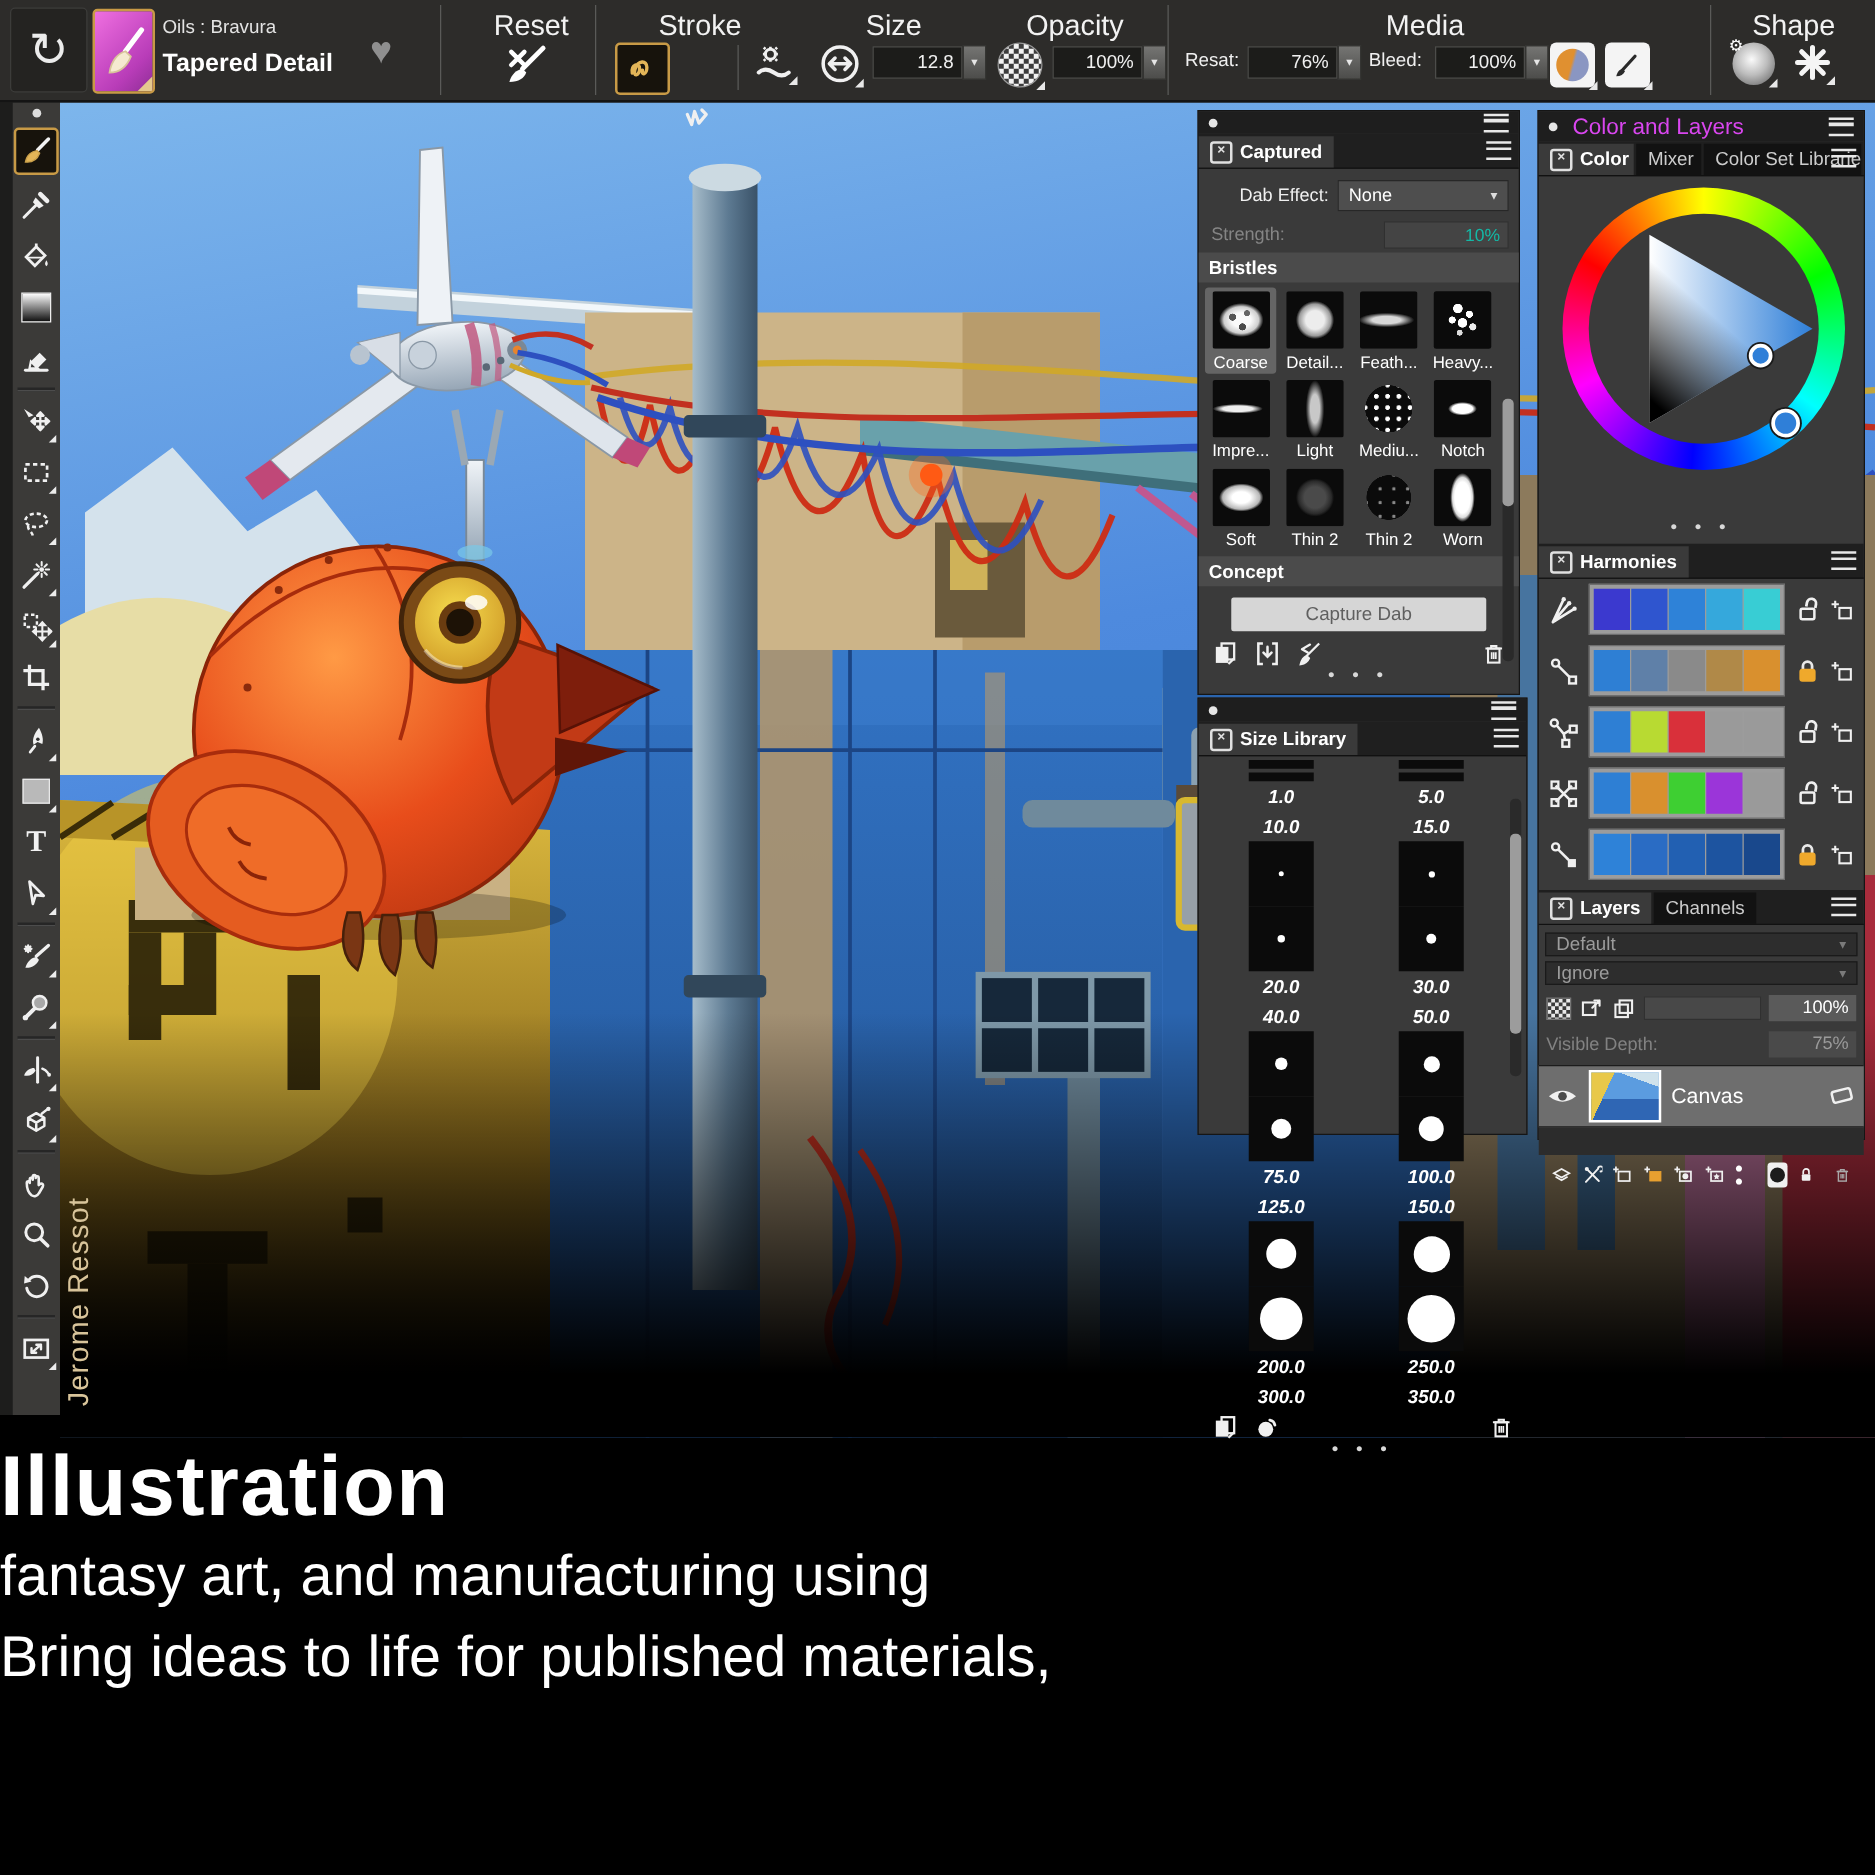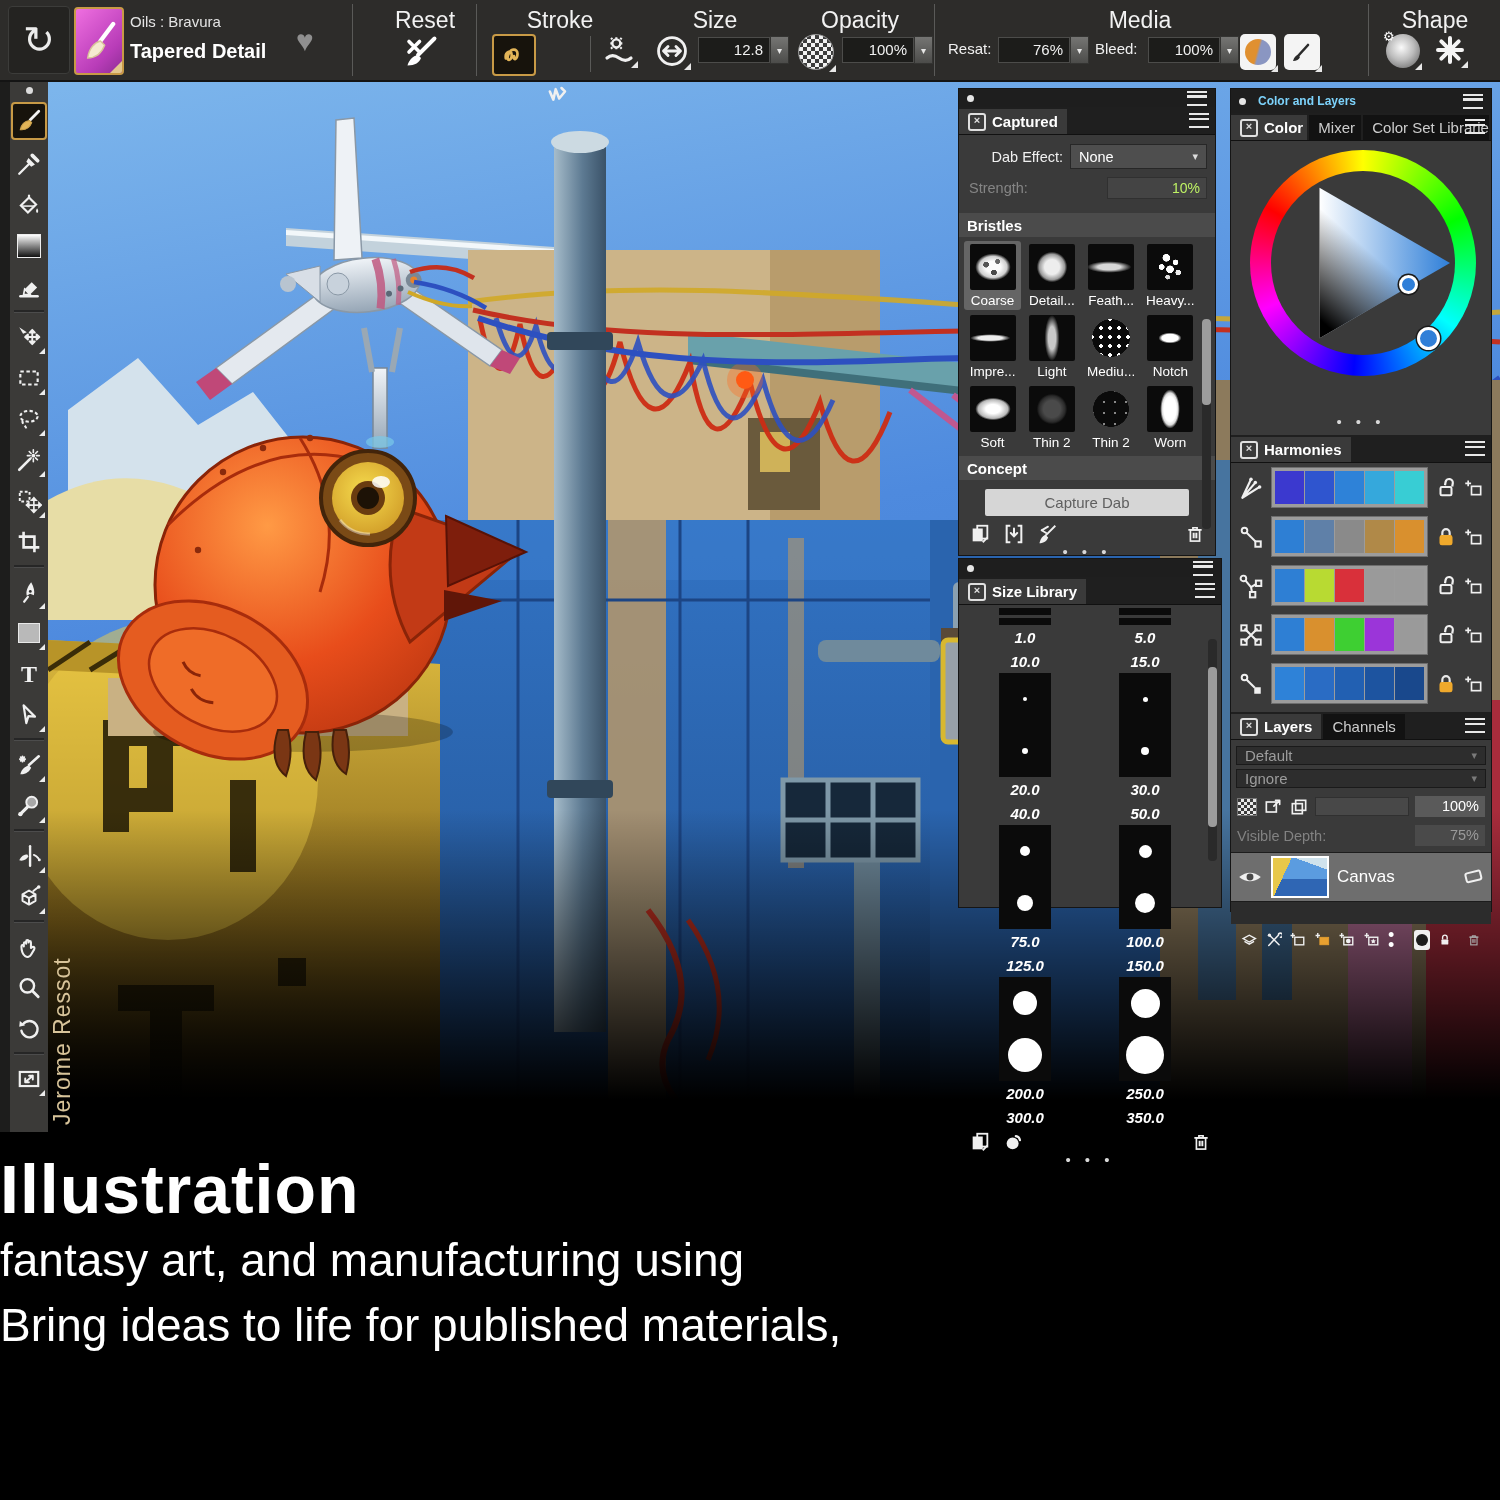--- a/index.html
+++ b/index.html
@@ -65,35 +65,35 @@
   .burger{width:20px;height:11px;border-top:2.5px solid #e8e8e8;border-bottom:2.5px solid #e8e8e8;position:relative;}
   .burger::after{content:"";position:absolute;left:0;right:0;top:2.5px;height:2.5px;background:#e8e8e8;}
   .tabbar{height:27px;background:#1f1f1f;display:flex;align-items:flex-end;position:relative;border-bottom:1px solid #111;}
   .tab{height:25px;display:flex;align-items:center;gap:6px;padding:0 9px;background:#121212;color:#cdcdcd;
        font-size:15px;margin-right:2px;white-space:nowrap;overflow:hidden;}
   .tab.active{background:#3a3a3a;color:#fff;font-weight:bold;}
   .closebox{width:14px;height:14px;border:2px solid #e0e0e0;border-radius:3px;font-size:11px;line-height:11px;
        text-align:center;color:#e0e0e0;flex:0 0 auto;}
   .tab-burger{position:absolute;right:6px;top:6px;}
   .hdrbar{height:24px;background:#4b4b4b;display:flex;align-items:center;padding:0 8px;font-size:15px;
-       font-weight:bold;color:#fff;margin-top:12px;}
+       font-weight:bold;color:#fff;margin-top:1px;}
   .griddots{text-align:center;color:#d8d8d8;font-size:15px;letter-spacing:5px;height:18px;line-height:14px;}
   .footicons{display:flex;align-items:center;gap:12px;padding:7px 10px 0;}
   .footicons .spacer{flex:1;}
   .vscroll{position:absolute;width:9px;border-radius:4px;background:#2a2a2a;}
   .vthumb{position:absolute;left:0;width:9px;border-radius:4px;background:#9c9c9c;}
   
   .dabrow{display:flex;align-items:center;padding:9px 8px 2px 0;}
   .dabrow .lbl{width:104px;text-align:right;font-size:14.5px;color:#f0f0f0;margin-right:7px;}
   .selbox{flex:1;height:23px;background:#4e4e4e;border:1px solid #272727;color:#fff;font-size:14.5px;
       display:flex;align-items:center;padding:0 8px;}
   .selbox .chev{margin-left:auto;font-size:11px;color:#ddd;}
   .strrow{display:flex;align-items:center;padding:6px 8px 2px 10px;color:#858585;font-size:14.5px;}
   .strrow .vbox{margin-left:auto;width:86px;height:20px;background:#444;border:1px solid #303030;
-      color:#bef264;text-align:right;line-height:20px;padding:0 6px;font-size:14px;}
+      color:#14b8a6;text-align:right;line-height:20px;padding:0 6px;font-size:14px;}
   .bgrid{display:grid;grid-template-columns:repeat(4,1fr);gap:2px 2px;padding:4px 16px 2px 5px;}
   .bcell{display:flex;flex-direction:column;align-items:center;padding:3px 1px 2px;border-radius:3px;}
   .bcell.sel{background:#656565;}
   .bthumb{width:46px;height:46px;background:#0b0b0b;border-radius:2px;}
   .blab{font-size:13.5px;color:#fff;margin-top:3px;white-space:nowrap;}
   .capbtn{margin:9px 26px 0;height:27px;background:#d6d6d6;color:#5f5f5f;font-size:15px;border-radius:2px;
       display:flex;align-items:center;justify-content:center;}
   
   .b-coarse{background:#0b0b0b radial-gradient(55% 42% at 50% 50%,#fafafa 0 30%,#cfcfcf 55%,transparent 70%);position:relative;}
   .b-coarse::after{content:"";position:absolute;inset:0;background:
@@ -119,21 +119,21 @@
       mask:radial-gradient(circle 18px at 50% 50%,#000 98%,transparent);}
   .b-worn{background:#0b0b0b radial-gradient(28% 56% at 50% 50%,#fff 0 48%,#ddd 62%,transparent 76%);}
   
   .sgrid{display:grid;grid-template-columns:repeat(2,1fr);padding:0 16px 0 6px;align-items:center;justify-items:center;font-style:italic;}
   .sliver{height:7px;width:52px;background:#0b0b0b;margin-top:3px;}
   .slab{font-size:15px;font-weight:bold;color:#fff;padding:4px 0 3px;}
   .ssq{width:52px;height:52px;background:#0b0b0b;display:flex;align-items:center;justify-content:center;}
   .sdot{background:#fff;border-radius:50%;}
   
   .cl-header{height:24px;background:#1e1e1e;display:flex;align-items:center;gap:12px;padding:0 8px;}
-  .cl-header .ttl{font-size:12px;font-weight:bold;color:#7dd3fc;flex:1;}
+  .cl-header .ttl{font-size:18px;font-weight:normal;color:#d946ef;flex:1;}
   .wheelwrap{position:relative;height:294px;}
   .ring{position:absolute;left:19px;top:9px;width:226px;height:226px;border-radius:50%;
       background:conic-gradient(from 300deg,#f00,#ff0 60deg,#0f0 125deg,#0ff 185deg,#00f 245deg,#f0f 305deg,#f00 360deg);}
   .ring::after{content:"";position:absolute;inset:21px;border-radius:50%;background:#3a3a3a;}
   .mark{position:absolute;border:3px solid #fff;border-radius:50%;background:#2f7fd8;box-shadow:0 0 0 1.5px #1a1a1a;}
   
   .hrow{display:flex;align-items:center;gap:7px;padding:4px 7px;}
   .hstrip{flex:1;background:#9c9c9c;border:1px solid #6e6e6e;padding:3px;display:flex;gap:1px;}
   .hsw{flex:1;height:33px;}
   .lock .shackle{fill:none;stroke:#f0f0f0;stroke-width:2.4;}

